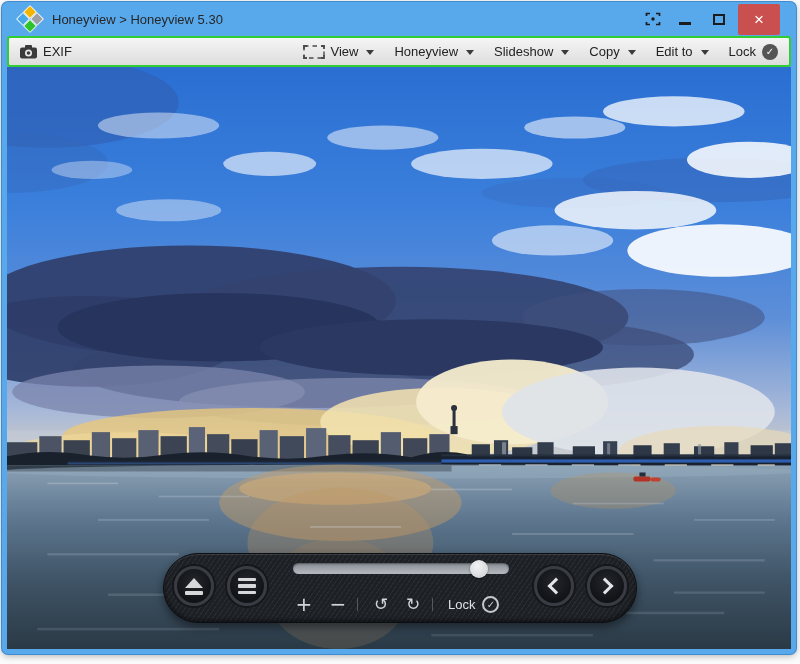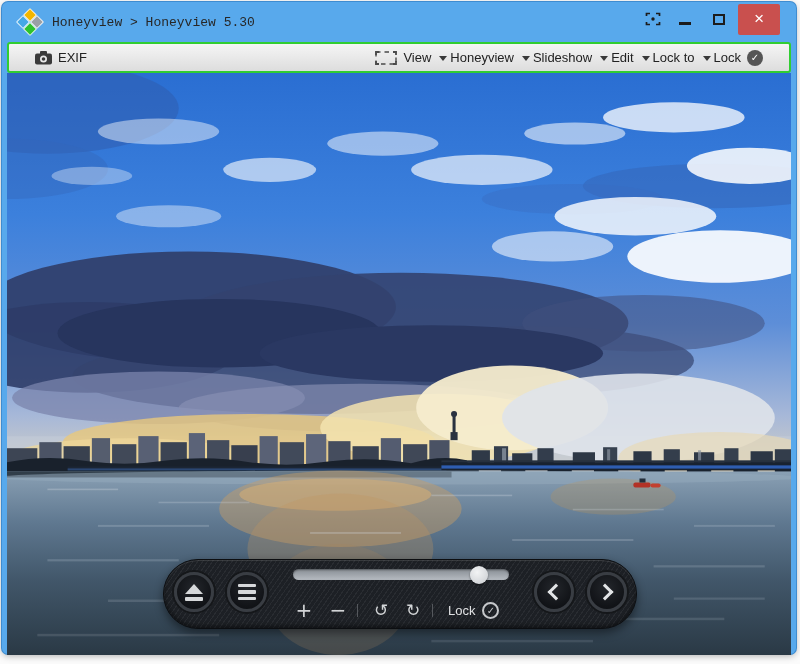--- a/index.html
+++ b/index.html
@@ -5,21 +5,21 @@
   * { margin:0; padding:0; box-sizing:border-box; }
   html,body { width:800px; height:664px; background:#fbfbfb; overflow:hidden;
               font-family:"Liberation Sans", sans-serif; }
 
   
   .window { position:absolute; left:2px; top:2px; width:794px; height:652px;
             background:#58a9ec; border-radius:6px;
             box-shadow:0 0 0 1px #3f8cd0, 0 2px 7px rgba(0,0,0,.3); }
 
   
-  .titlebar { position:relative; height:40px; display:flex; align-items:center;font-family:Liberation Mono, monospace; }
+  .titlebar { position:relative; height:34px; display:flex; align-items:center; }
   .logo { position:relative; width:24px; height:24px; margin-left:16px; flex:none; }
   .logo span { position:absolute; width:10px; height:10px; transform:rotate(45deg);
                border:1px solid rgba(255,255,255,.85); border-radius:1px; }
   .d-top    { left:7px;  top:0;    background:#f2b600; }
   .d-left   { left:0;    top:7px;  background:#46a8e6; }
   .d-right  { left:14px; top:7px;  background:#9aa0a6; }
   .d-bottom { left:7px;  top:14px; background:#2ec22e; }
   .title-text { margin-left:10px; font-size:13px; color:#272727; }
 
   .win-controls { position:absolute; right:0; top:0; height:34px; width:180px; }
@@ -29,24 +29,24 @@
   .wc-min { right:98px; width:26px; }
   .min-glyph { width:12px; height:3px; background:#1c1c1c; margin-top:8px; }
   .wc-max { right:64px; width:26px; }
   .max-glyph { width:12px; height:11px; border:2px solid #1c1c1c; }
   .wc-close { right:16px; width:42px; height:31px; top:2px; background:#c9504e;
               border-radius:2px; color:#fff; font-size:17px; }
 
   
   .toolbar { margin:0 5px; height:31px; border:2px solid #31cd32; border-radius:3px;
              background:linear-gradient(#f5f5f5,#dddddd); display:flex; align-items:center;
-             padding:0 26px; font-size:13px; color:#222; }
+             padding:0 11px; font-size:13px; color:#222; }
   .tb-item { display:flex; align-items:center; gap:6px; cursor:default; white-space:nowrap; }
   .tb-spacer { flex:1; }
-  .tb-group { display:flex; align-items:center; gap:3px; }
+  .tb-group { display:flex; align-items:center; gap:20px; }
   .dd-arrow { width:0; height:0; border-left:4.5px solid transparent;
               border-right:4.5px solid transparent; border-top:5px solid #3a3a3a;
               margin-left:2px; margin-top:2px; }
   .check-badge { width:16px; height:16px; border-radius:50%; background:#555;
                  color:#fff; font-size:10px; display:flex; align-items:center;
                  justify-content:center; }
 
   
   .viewport { position:relative; margin:0 5px 5px; height:582px; overflow:hidden;
               background:#3a7edb; }
@@ -158,25 +158,25 @@
       </div>
       <div class="tb-item">
         <span>Honeyview</span>
         <span class="dd-arrow"></span>
       </div>
       <div class="tb-item">
         <span>Slideshow</span>
         <span class="dd-arrow"></span>
       </div>
       <div class="tb-item">
-        <span>Edit</span>
+        <span>Copy</span>
         <span class="dd-arrow"></span>
       </div>
       <div class="tb-item">
-        <span>Lock to</span>
+        <span>Edit to</span>
         <span class="dd-arrow"></span>
       </div>
       <div class="tb-item">
         <span>Lock</span>
         <span class="check-badge">✓</span>
       </div>
     </div>
   </div>
 
   <div class="viewport">

